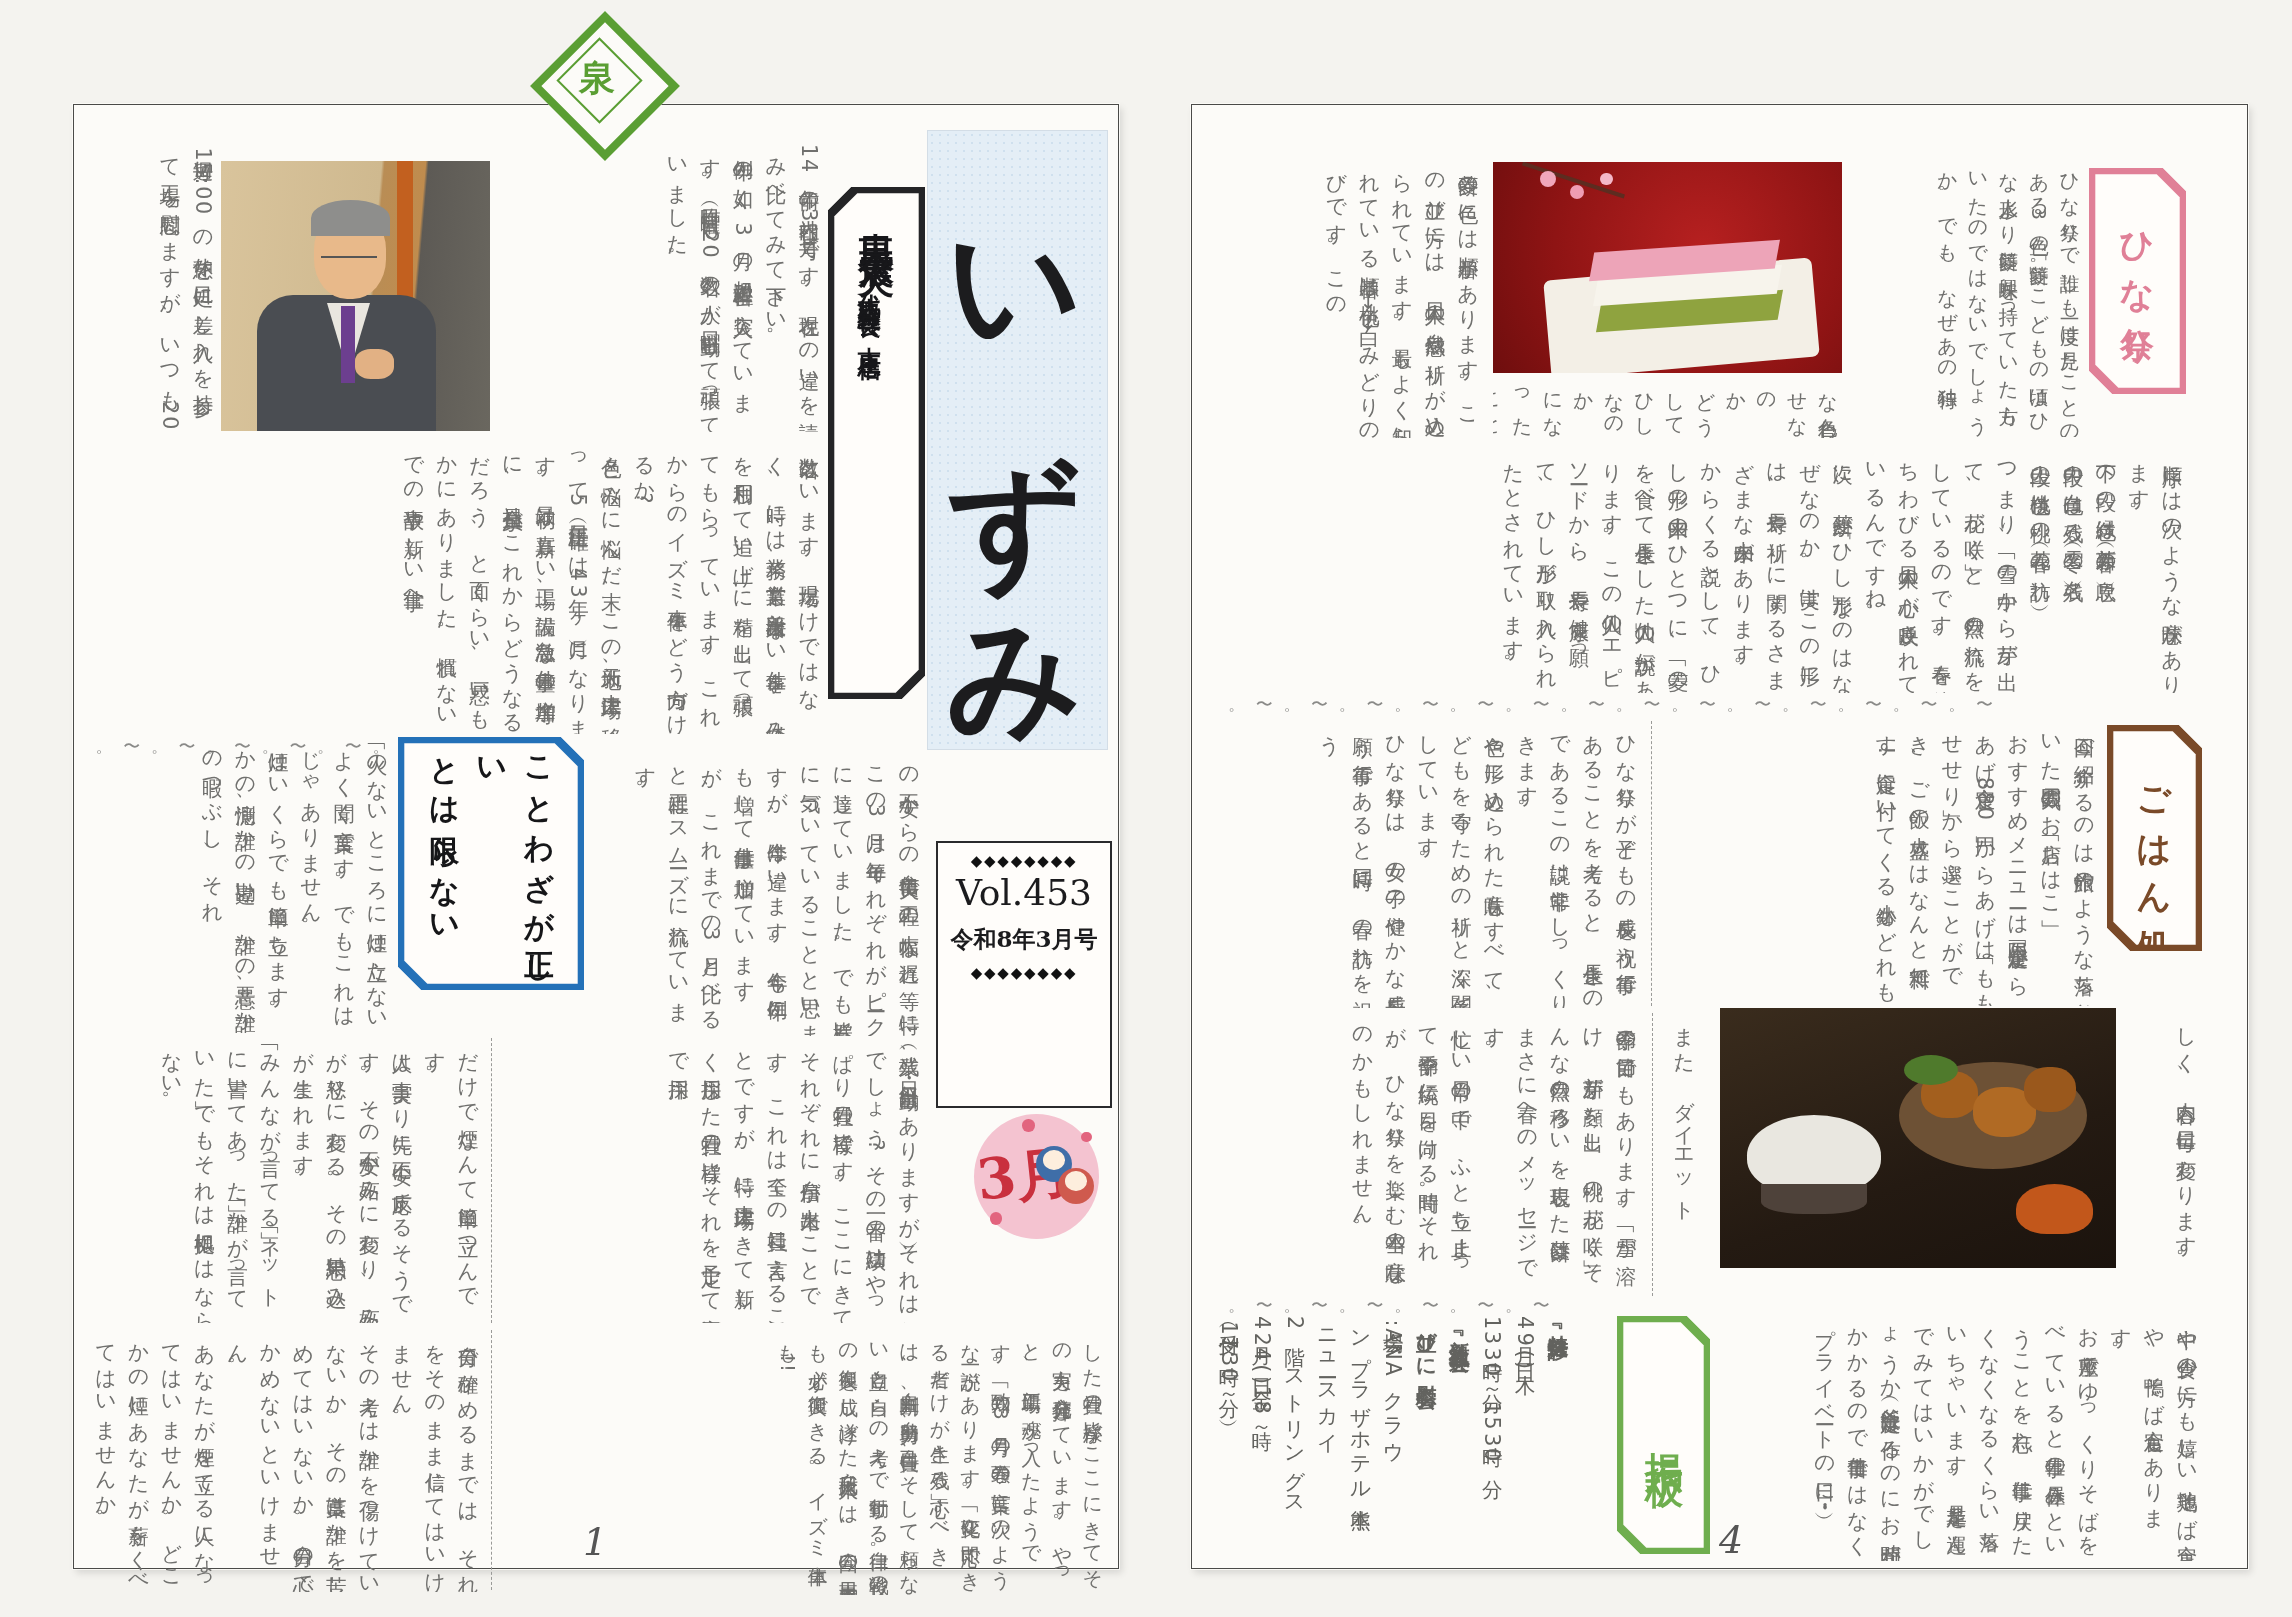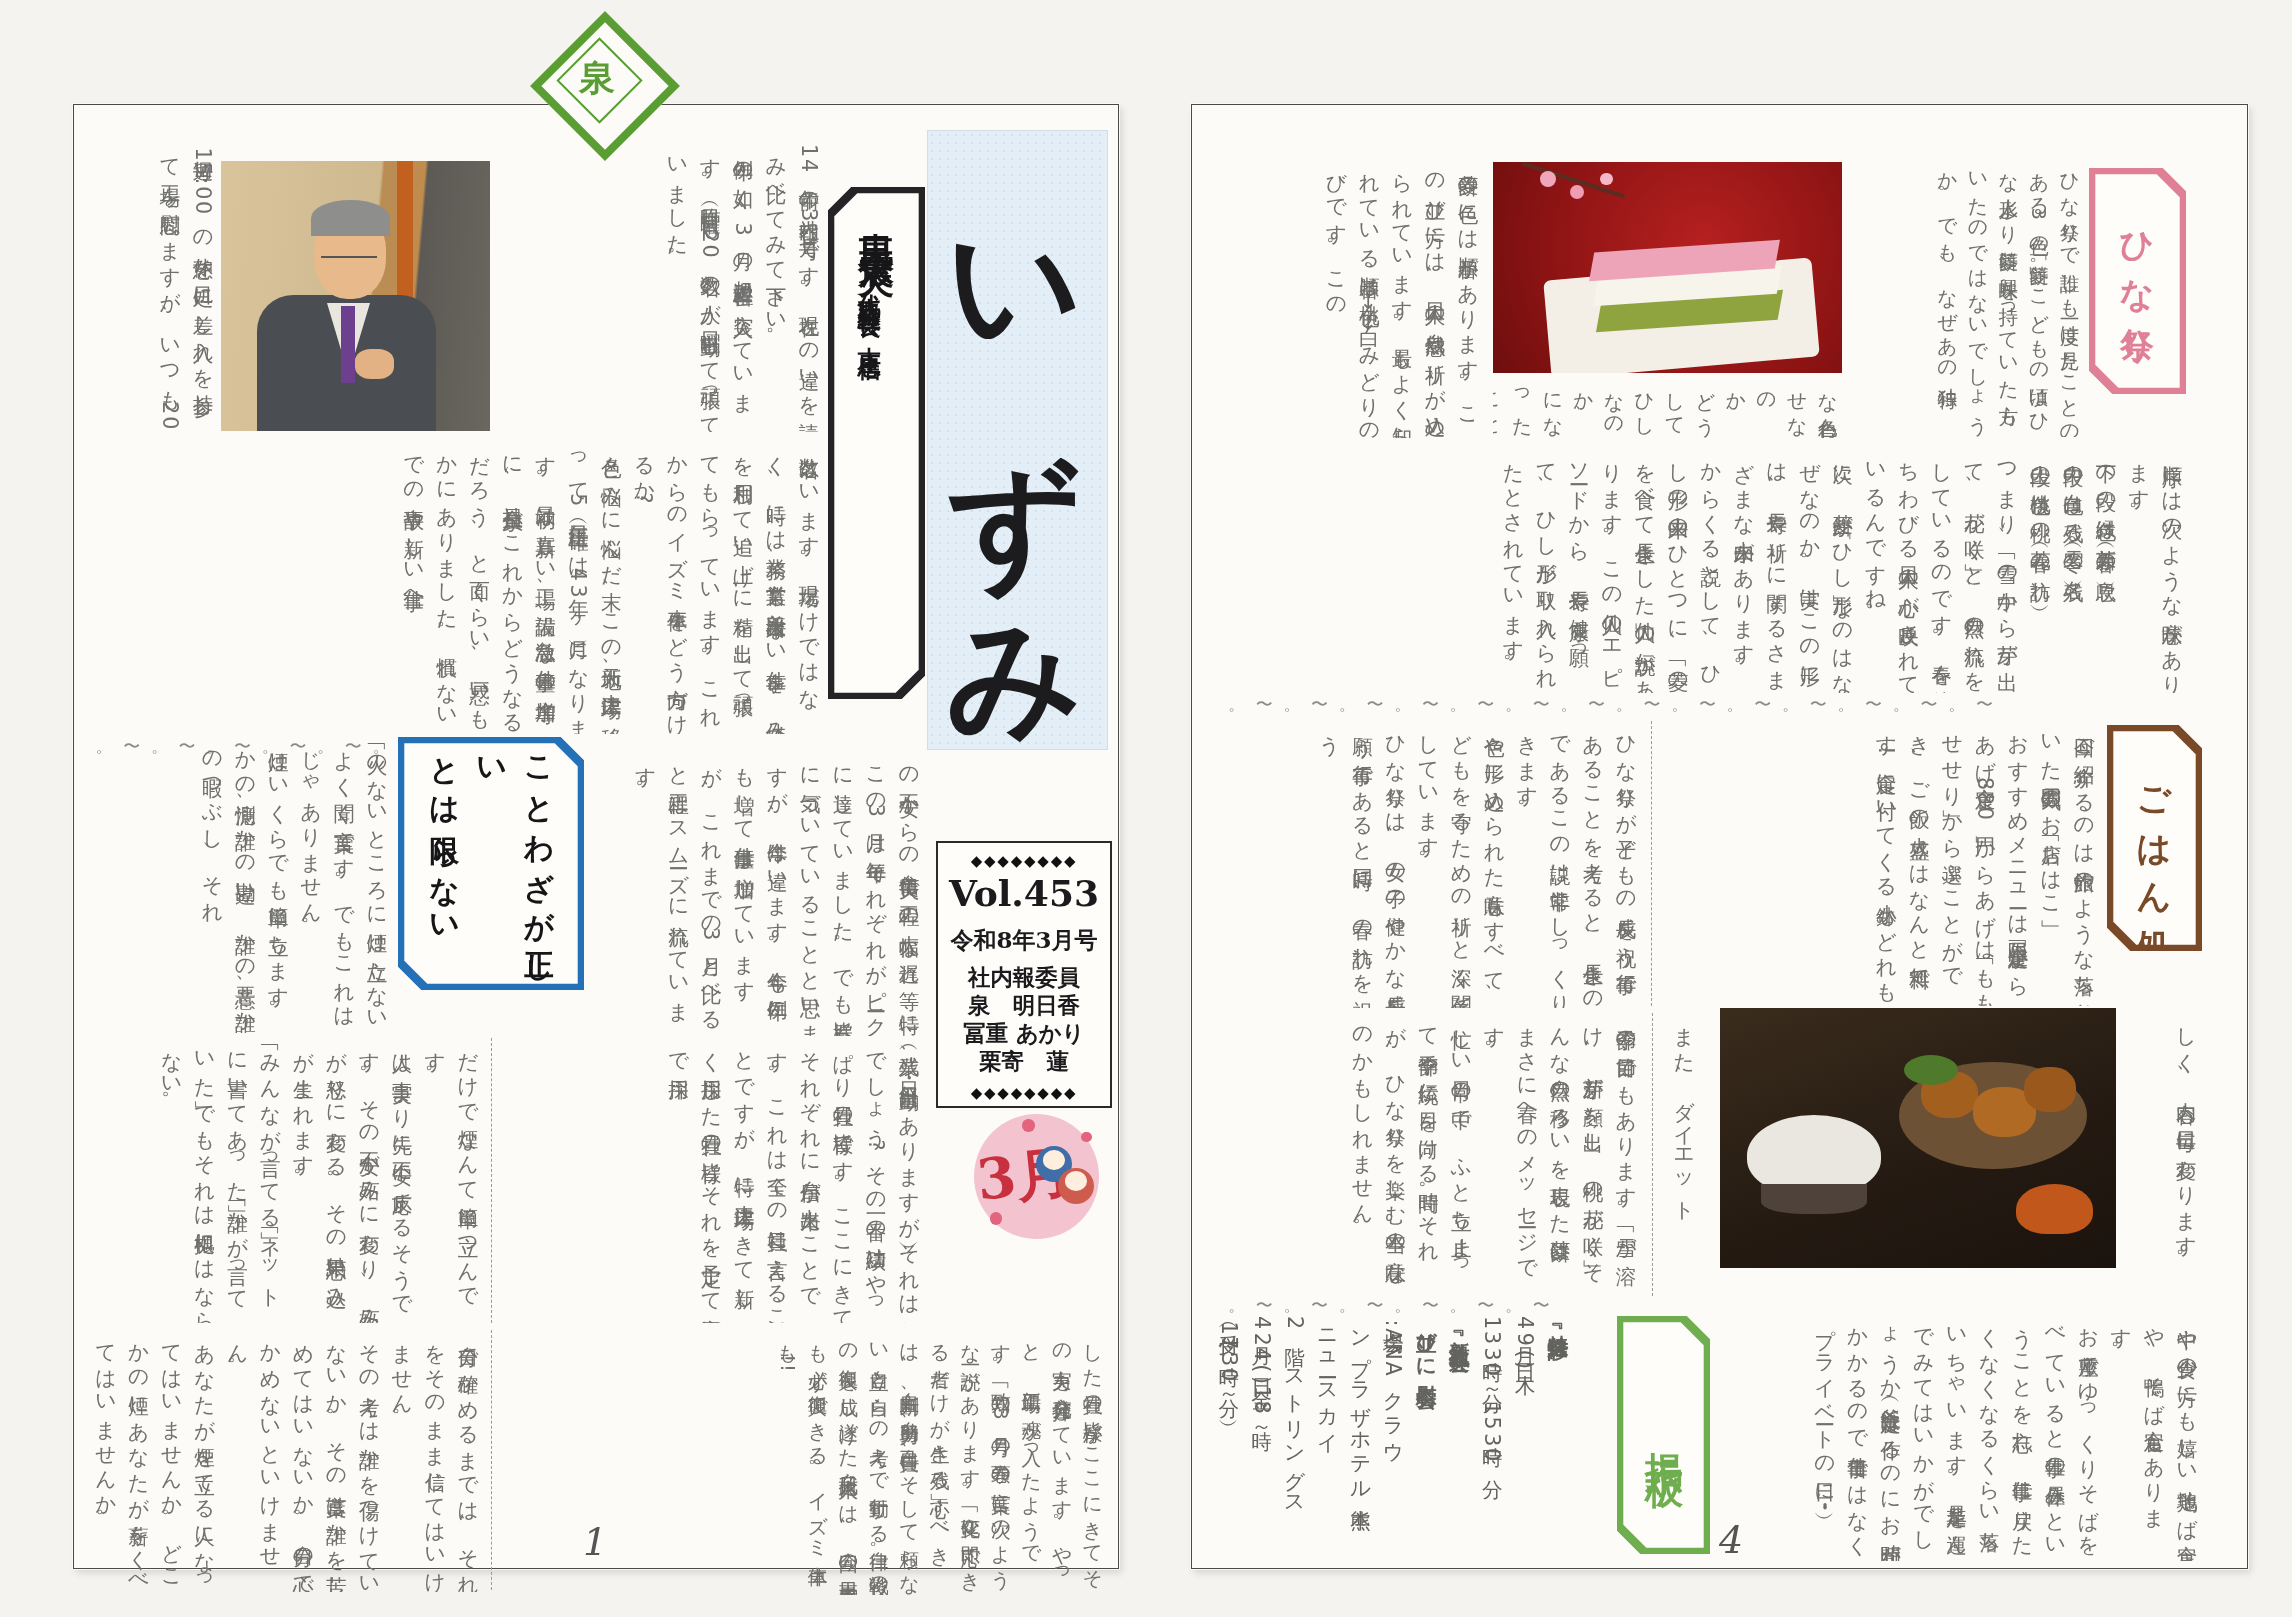--- a/index.html
+++ b/index.html
@@ -32,21 +32,21 @@
     font-size:133px;color:#1c1c1e;letter-spacing:36px;}
   
   #headBox{left:754px;top:82px;width:97px;height:512px;--c:#242426;}
   #headBox .tx{color:#17171a;font-family:"DejaVu Serif","Liberation Serif",serif;}
   #headMain{font-size:36px;letter-spacing:5.4px;margin-top:16px;}
   #headSub{font-size:23px;letter-spacing:3.6px;margin:41px 12.5px 0 0;}
   
   #volBox{position:absolute;left:862px;top:736px;width:172px;height:263px;border:2.7px solid #2a2a2c;
     background:#fffdfa;text-align:center;font-family:"DejaVu Serif","Liberation Serif",serif;color:#1b1b1d;}
   #volBox .dia{font-size:15px;letter-spacing:1.8px;color:#111;margin-top:9px;}
-  #volBox .num{font-size:36px;font-weight:bold;margin-top:1.8px;}
+  #volBox .num{font-size:36px;font-weight:normal;margin-top:1.8px;}
   #volBox .iss{font-size:23px;font-weight:bold;margin-top:11px;}
   #volBox .cmt{font-size:22.4px;font-weight:bold;margin-top:7.2px;line-height:1.25;}
   
   #badge{position:absolute;left:896px;top:1007px;width:134px;height:131px;}
   #badge .circ{position:absolute;left:3.6px;top:1.8px;width:125px;height:125px;border-radius:50%;
     background:#f4c3d0;}
   #badge .mon{position:absolute;left:7.2px;top:27px;font-family:"DejaVu Serif","Liberation Serif",serif;
     font-weight:bold;font-size:56px;color:#c9303e;transform:rotate(-6deg);}
   .doll{position:absolute;border-radius:50%;}
   .face{position:absolute;border-radius:50%;background:#fdeedd;}
@@ -125,26 +125,20 @@
     <div class="hand v t22" style="left:428px;top:1225px;width:605px;height:265px;bottom:auto;">した社員の皆様がここにきてその実力を充分発揮しています。やっと、新工場に魂が入ったようです。「致知」の3月号の巻頭の言葉に次のような一説があります。「変化に即応できる者だけが生き残る」心すべきは、自主判断、自助努力、自己責任、そして頼らない自立と自らの考えで行動する自律。戦後の奇跡の復興を成し遂げた我々日本人には、今回の東日本大震災も必ず復興できる。イズミ車体も!!</div>
     <div class="dashrule" style="left:417px;top:1225px;height:260px;"></div>
     <div class="hand v" style="left:18px;top:1225px;width:392px;height:262px;">自分で確かめるまでは、それをそのまま信じてはいけません。
 その考えは誰かを傷つけていないか。その言葉は誰かを苦しめてはいないか。自分の心で確かめないといけません。
 あなたが煙を立てる人になってはいませんか。どこかの煙にあなたが薪をくべてはいませんか。</div>
 
     <div id="volBox">
       <div class="dia">◆◆◆◆◆◆◆◆</div>
       <div class="num">Vol.453</div>
       <div class="iss">令和8年3月号</div>
-      <div class="cmt">
-        <div>社内報委員</div>
-        <div>泉　明日香</div>
-        <div>冨重 あかり</div>
-        <div>栗寄　蓮</div>
-      </div>
       <div class="dia">◆◆◆◆◆◆◆◆</div>
     </div>
 
     <div id="badge">
       <div class="circ"></div>
       <div class="mon">3月</div>
       <div class="doll" style="left:66px;top:34px;width:36px;height:36px;background:#3f6ea8;"></div>
       <div class="face" style="left:73px;top:38px;width:21.5px;height:19.7px;"></div>
       <div class="doll" style="left:88px;top:56px;width:36px;height:36px;background:#cf5a4e;"></div>
       <div class="face" style="left:95px;top:59px;width:21.5px;height:19.7px;"></div>

